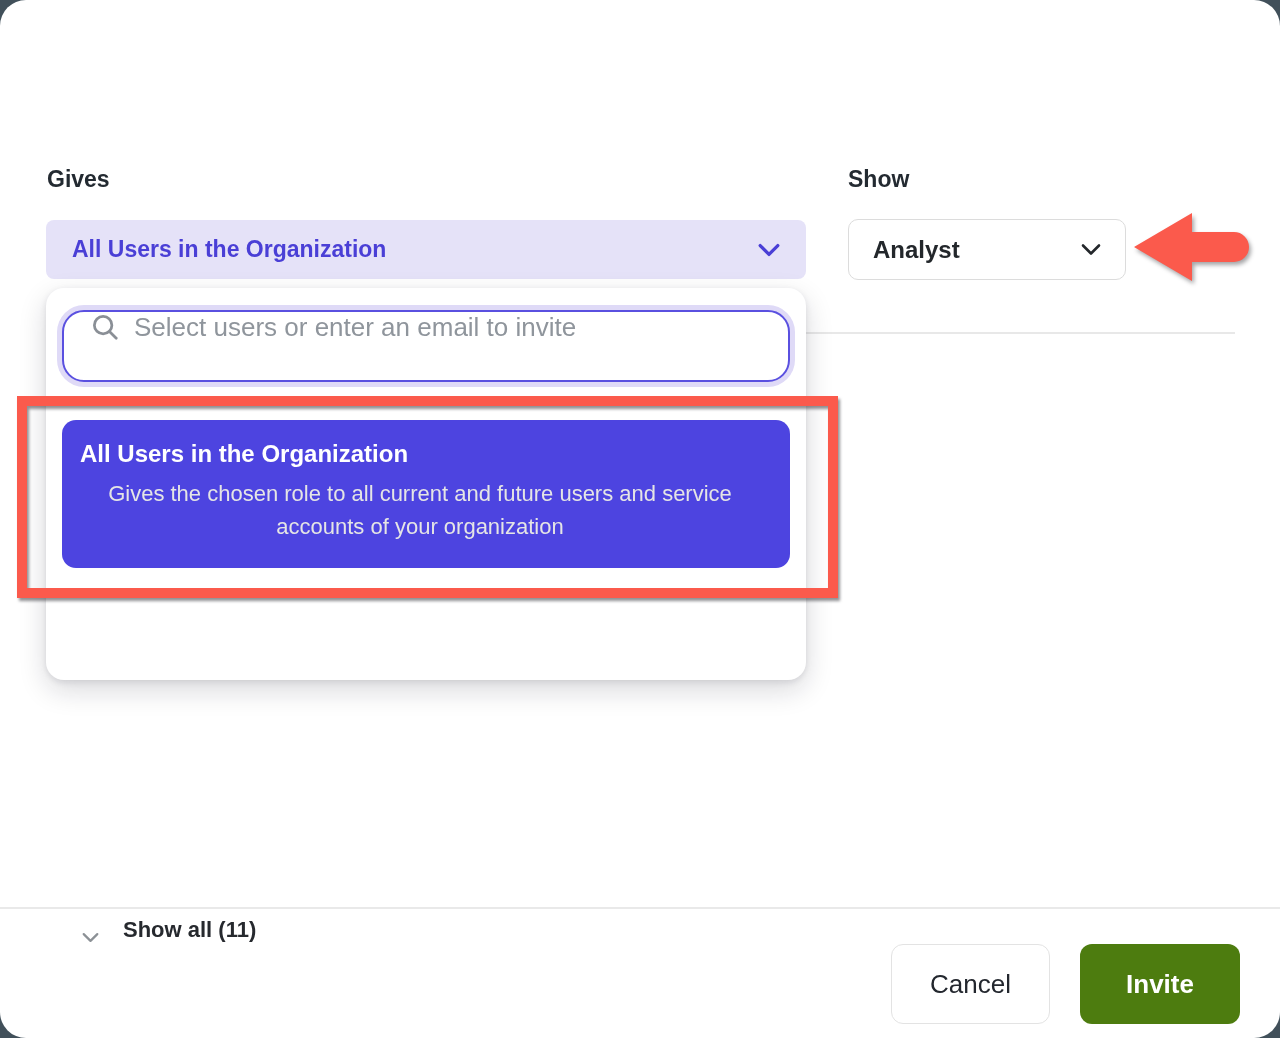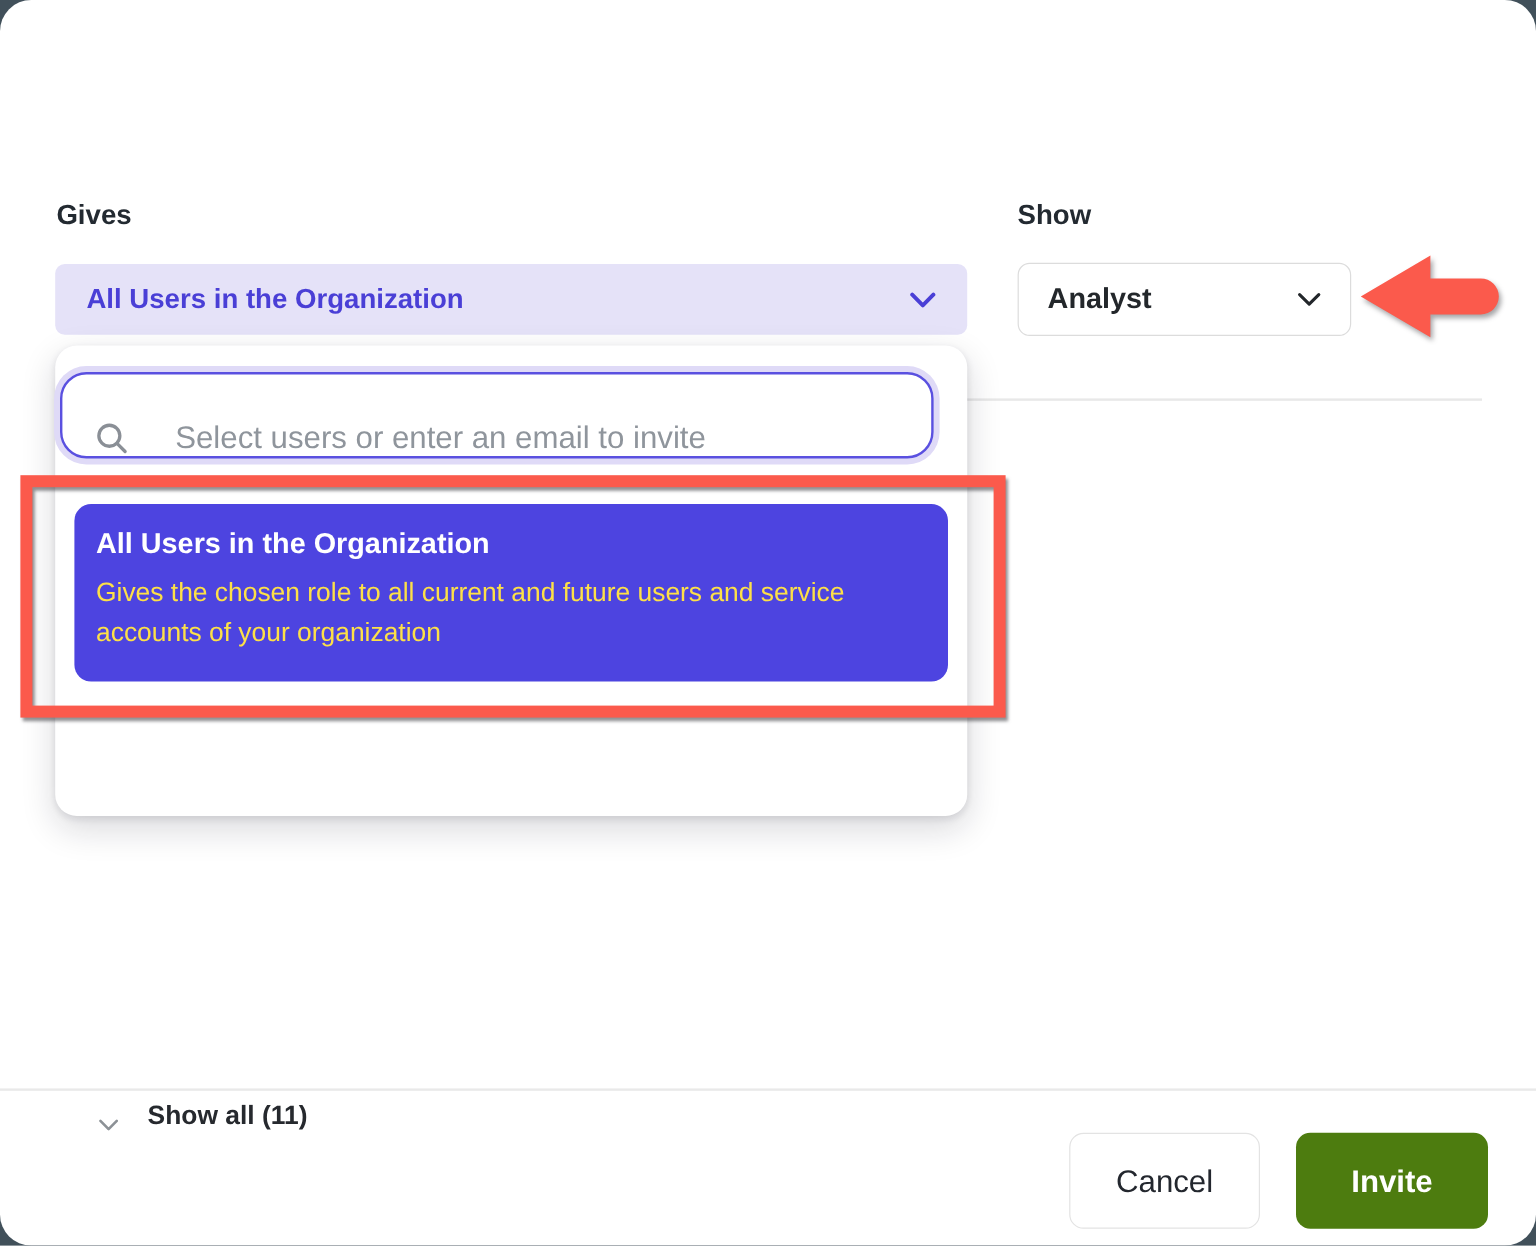--- a/index.html
+++ b/index.html
@@ -56,45 +56,45 @@
   }
 
   
   .dropdown-panel {
     position: absolute; left: 46px; top: 288px; width: 760px; height: 392px;
     background: #ffffff; border-radius: 18px;
     box-shadow: 0 10px 28px rgba(20,20,40,0.16), 0 2px 6px rgba(20,20,40,0.10);
     z-index: 5;
   }
   .search-box {
-    position: absolute; left: 4px; top: 22px; width: 728px; height: 72px;
+    position: absolute; left: 16px; top: 22px; width: 728px; height: 72px;
     background: #ffffff;
     border: 2.5px solid #5A50E0; border-radius: 22px;
     box-shadow: 0 0 0 5px #DFDAF7;
-    display: flex; align-items: flex-end; padding: 0 20px; gap: 24px;
+    display: flex; align-items: flex-start; padding: 0 20px;
   }
   .search-box .s-icon { color: #8A8F96; display: flex; margin: 0 14px 0 6px; }
   .search-box input {
     border: none; outline: none; flex: 1;
     font-family: "Liberation Sans", sans-serif;
     font-size: 26px; color: #23272B; background: transparent;
   }
   .search-box input::placeholder { color: #8F959C; }
 
   .option-tile {
     position: absolute; left: 16px; top: 132px; width: 728px; height: 148px;
     background: #4D44E0; border-radius: 14px;
     padding: 20px 24px 0 18px; cursor: pointer;
   }
   .option-tile .opt-title {
     font-size: 24px; font-weight: 700; color: #ffffff;
   }
   .option-tile .opt-desc {
     margin-top: 9px; width: 680px;
-    font-size: 22px; line-height: 33px; color: #fde047;
+    font-size: 22px; line-height: 33px; color: #e5e5e5; text-align: center;
   }
 
   .show-all-row {
     position: absolute; left: 0; top: 615px; width: 760px; height: 40px;
     display: flex; align-items: flex-end; cursor: pointer;
   }
   .show-all-row .chev { color: #8C9196; margin-left: 36px; display: flex; }
   .show-all-row .sa-label {
     margin-left: 24px; font-size: 22px; font-weight: 600; color: #26292E;
   }

